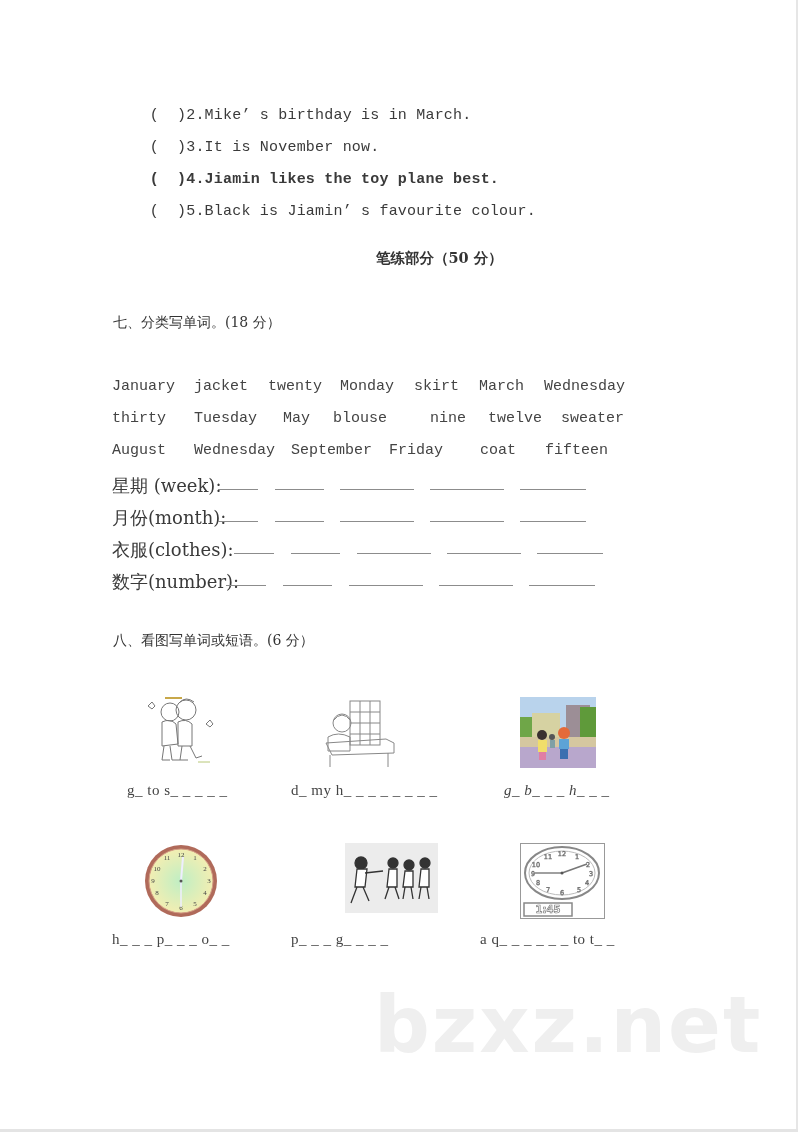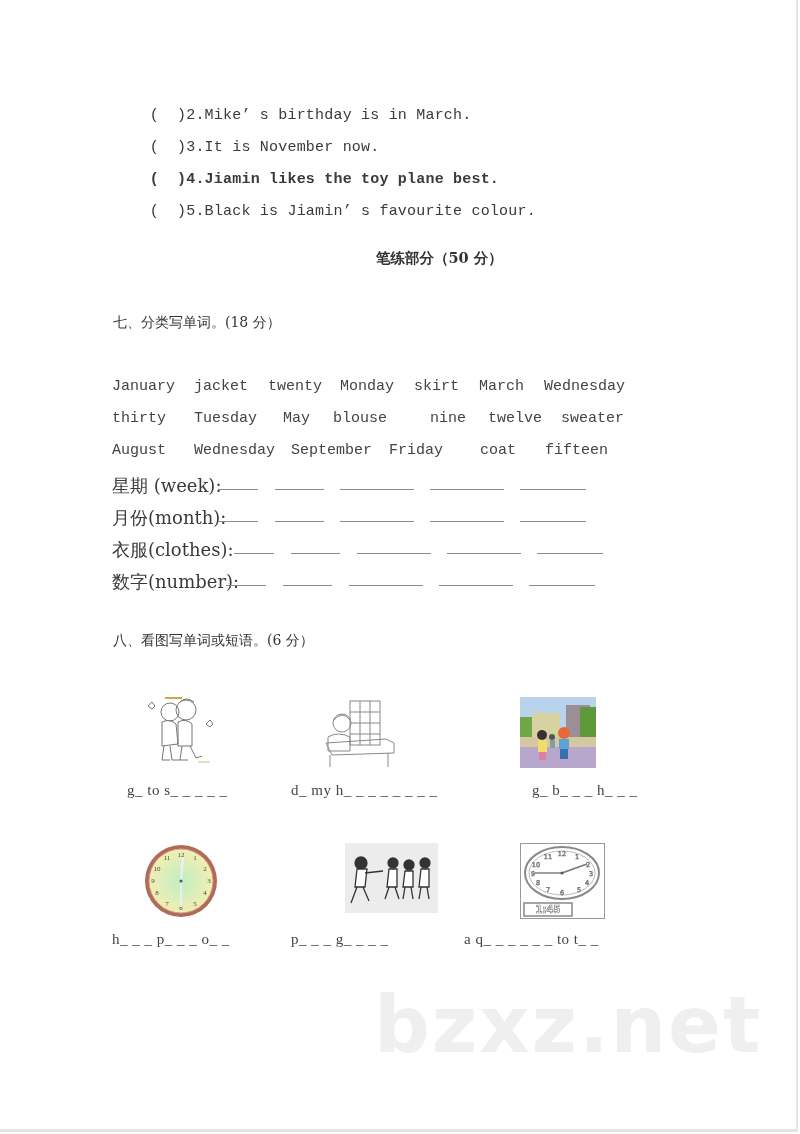--- a/index.html
+++ b/index.html
@@ -161,21 +161,21 @@
     <circle cx="22" cy="38" r="5" fill="#3a3030"></circle>
     <rect x="18" y="43" width="9" height="12" fill="#f1de6a"></rect>
     <rect x="19" y="55" width="7" height="8" fill="#e07ea4"></rect>
     <circle cx="44" cy="36" r="6" fill="#e46a3a"></circle>
     <rect x="39" y="42" width="10" height="10" fill="#5da3d6"></rect>
     <rect x="40" y="52" width="8" height="10" fill="#3b6fb0"></rect>
     <circle cx="32" cy="40" r="3" fill="#555"></circle>
     <rect x="30" y="43" width="5" height="8" fill="#7fa0a6"></rect>
   </svg>
 </div>
-<span class="abs hint" style="left:532px; top:782px;">g_ b_ _ _ h_ _ _</span>
+<span class="abs hint" style="left:504px; top:782px;font-style:italic;">g_ b_ _ _ h_ _ _</span>
 
 <div class="pic" style="left:143px; top:843px; width:76px; height:76px;">
   <svg width="76" height="76" viewBox="0 0 76 76">
     <defs>
       <radialGradient id="cf" cx="50%" cy="50%" r="50%">
         <stop offset="0%" stop-color="#bfeec4"></stop>
         <stop offset="100%" stop-color="#f2eeb2"></stop>
       </radialGradient>
     </defs>
     <circle cx="38" cy="38" r="36" fill="#b06a5a"></circle>
@@ -242,15 +242,15 @@
         <text x="16" y="24">10</text>
         <text x="28" y="16">11</text>
     </g>
     <line x1="42" y1="30" x2="67" y2="21" stroke="#777" stroke-width="1.6"></line>
     <line x1="42" y1="30" x2="15" y2="30" stroke="#777" stroke-width="1.4"></line>
     <circle cx="42" cy="30" r="1.5" fill="#555"></circle>
     <rect x="4" y="60" width="48" height="13" fill="#fff" stroke="#888" stroke-width="1.5"></rect>
     <text x="28" y="70" font-family="DejaVu Sans, sans-serif" font-size="10" font-weight="bold" fill="#fff" stroke="#777" stroke-width="0.7" text-anchor="middle">1:45</text>
   </svg>
 </div>
-<span class="abs hint" style="left:464px; top:931px;text-align:center;">a q_ _ _ _ _ _ to t_ _</span>
+<span class="abs hint" style="left:480px; top:931px;text-align:center;">a q_ _ _ _ _ _ to t_ _</span>
 
 <div class="abs watermark" style="left:374px; top:980px;">bzxz.net</div>
 
 </body></html>

